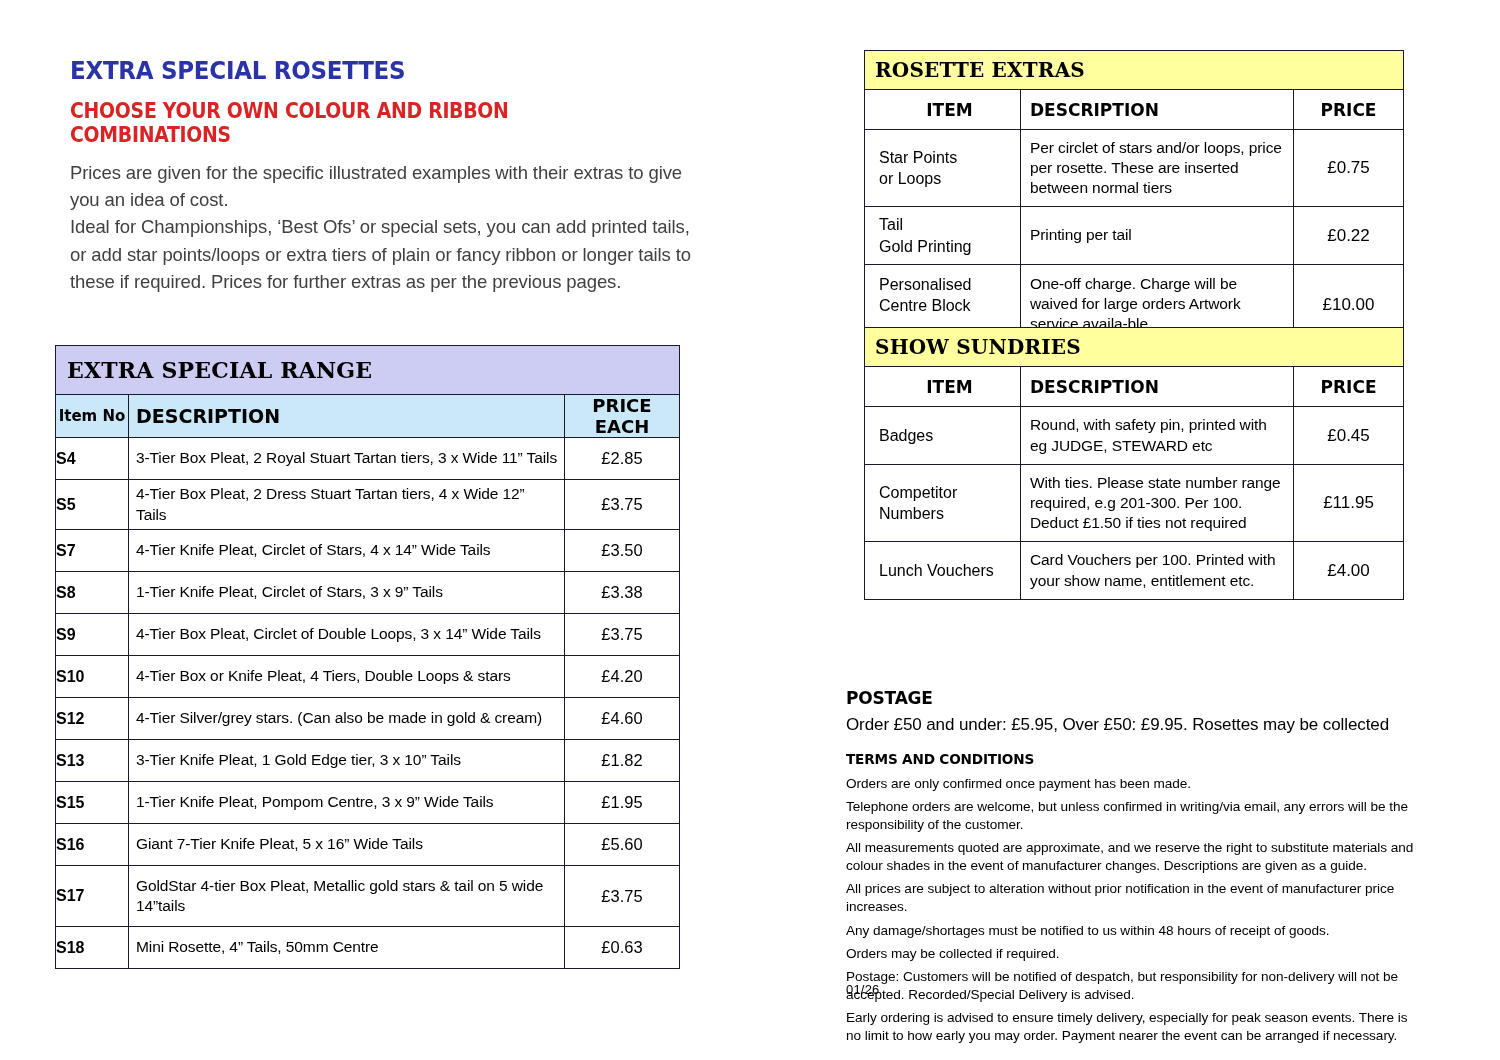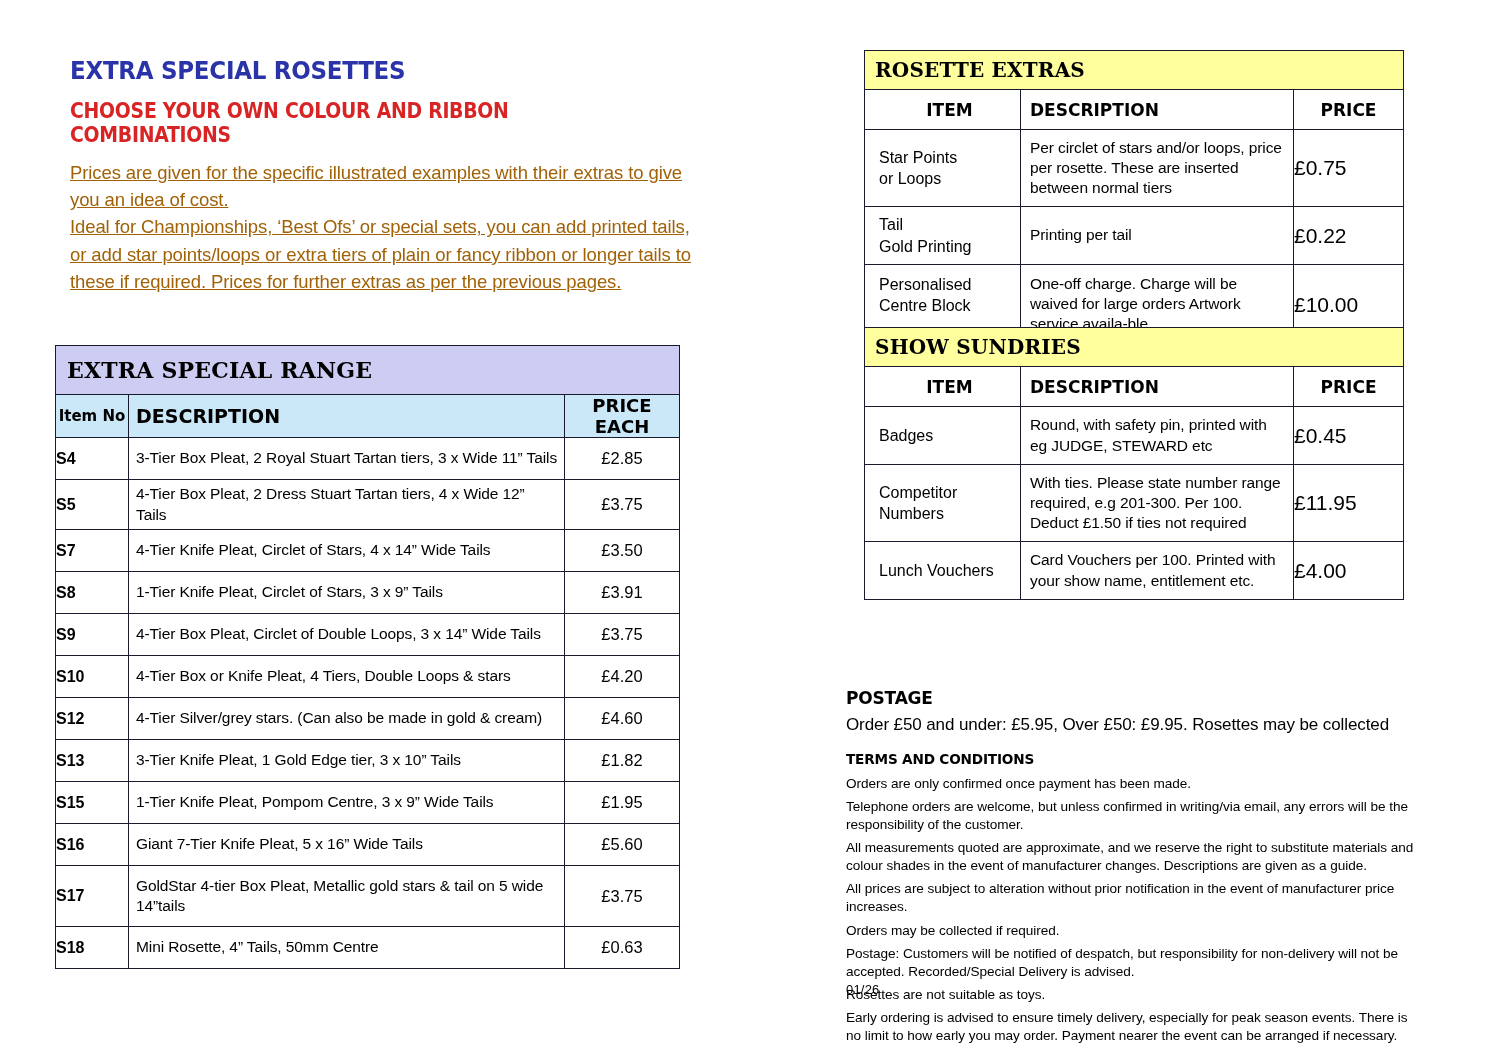--- a/index.html
+++ b/index.html
@@ -42,24 +42,23 @@
     letter-spacing: -0.3px;
     color: #d82424;
     margin: 0 0 12px 0;
     transform: scaleX(0.92);
     transform-origin: left center;
   }
 
   .intro-para {
     font-size: 18.5px;
     line-height: 1.47;
-    color: #a16207;
+    color: #404040;
     margin: 0;
     letter-spacing: -0.1px;
-    text-decoration: underline;
   }
   .intro-para + .intro-para { margin-top: 0px; }
 
   
   #range-table-wrap {
     position: absolute;
     left: 55px;
     top: 345px;
     width: 624px;
   }
@@ -158,22 +157,22 @@
     line-height: 1.32;
   }
   td.rc-desc {
     text-align: left;
     font-size: 15.5px;
     padding: 5px 6px 5px 9px !important;
     line-height: 1.3;
     letter-spacing: -0.1px;
   }
   td.rc-price {
-    text-align: left;
-    font-size: 21px;
+    text-align: center;
+    font-size: 17px;
   }
 
   
   #postage-block {
     position: absolute;
     left: 846px;
     top: 688px;
     width: 570px;
   }
   #postage-heading {
@@ -248,21 +247,21 @@
         <td class="cell-price">£3.75</td>
       </tr>
       <tr>
         <td class="cell-item">S7</td>
         <td class="cell-desc">4-Tier Knife Pleat, Circlet of Stars, 4 x 14” Wide Tails</td>
         <td class="cell-price">£3.50</td>
       </tr>
       <tr>
         <td class="cell-item">S8</td>
         <td class="cell-desc">1-Tier Knife Pleat, Circlet of Stars, 3 x 9” Tails</td>
-        <td class="cell-price">£3.91</td>
+        <td class="cell-price">£3.38</td>
       </tr>
       <tr>
         <td class="cell-item">S9</td>
         <td class="cell-desc">4-Tier Box Pleat, Circlet of Double Loops, 3 x 14” Wide  Tails</td>
         <td class="cell-price">£3.75</td>
       </tr>
       <tr>
         <td class="cell-item">S10</td>
         <td class="cell-desc">4-Tier Box or Knife Pleat, 4 Tiers, Double  Loops &amp; stars</td>
         <td class="cell-price">£4.20</td>
@@ -377,19 +376,19 @@
 
 <div id="postage-block">
   <div id="postage-heading">POSTAGE</div>
   <div id="postage-line">Order £50 and under: £5.95, Over £50: £9.95. Rosettes may be collected</div>
 
   <div id="terms-heading">TERMS AND CONDITIONS</div>
   <p class="terms-line">Orders are only confirmed once payment has been made.</p>
   <p class="terms-line">Telephone orders are welcome, but unless confirmed in writing/via email, any errors will be the responsibility of the customer.</p>
   <p class="terms-line">All measurements quoted are approximate, and we reserve the right to substitute materials and colour shades in the event of manufacturer changes. Descriptions are given as a guide.</p>
   <p class="terms-line">All prices are subject to alteration without prior notification in the event of manufacturer price increases.</p>
+  <p class="terms-line">Any damage/shortages must be notified to us within 48 hours of receipt of goods.</p>
   <p class="terms-line">Orders may be collected if required.</p>
   <p class="terms-line">Postage: Customers will be notified of despatch, but responsibility for non-delivery will not be accepted. Recorded/Special Delivery is advised.</p>
-  <p class="terms-line">Rosettes are not suitable as toys.</p>
   <p class="terms-line">Early ordering is advised to ensure timely delivery, especially for peak season events. There is no limit to how early you may order. Payment nearer the event can be arranged if necessary.</p>
 </div>
 
 <div id="doc-code">01/26</div>
 
 </body></html>

